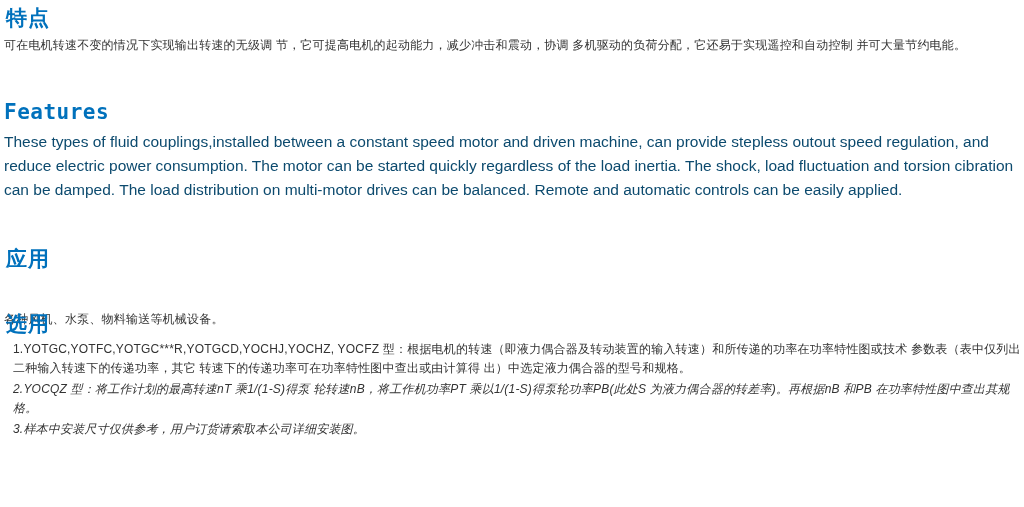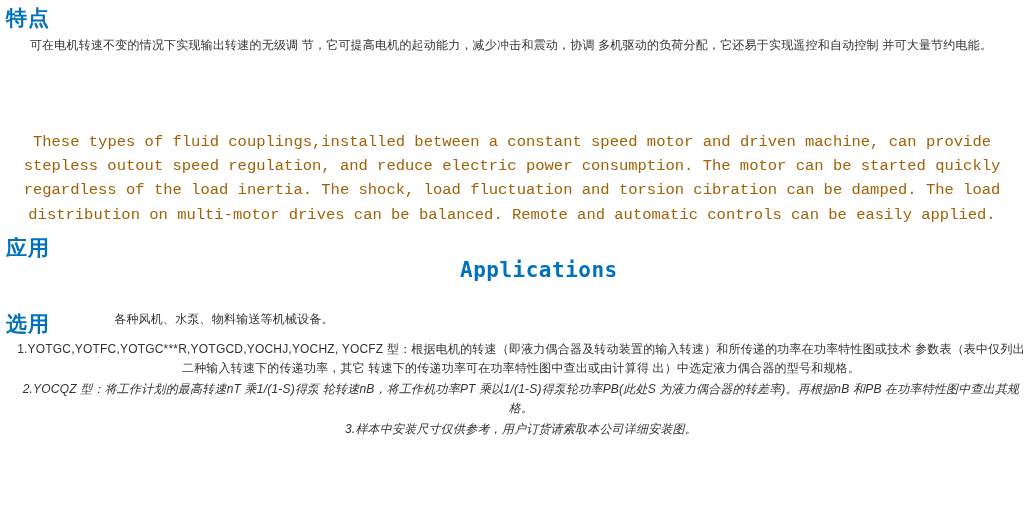--- a/index.html
+++ b/index.html
@@ -13,21 +13,20 @@
     font-family: "Liberation Sans", sans-serif;
     color: #2b2b2b;
     overflow: hidden;
   }
   .page {
     position: relative;
     width: 1024px;
     height: 393px;
     padding: 12px;
     box-sizing: border-box;
-    text-align: center;
   }
 
   .heading-cn {
     color: #0071bc;
     font-weight: bold;
     font-size: 21px;
     line-height: 1.1;
     letter-spacing: 1px;
   }
 
@@ -41,62 +40,61 @@
   }
 
   .body-cn {
     color: #333333;
     font-size: 12px;
     line-height: 1.62;
     letter-spacing: 0.2px;
   }
 
   .body-en {
-    color: #a16207;
+    color: #0c4a6e;
     font-size: 15.5px;
     line-height: 1.56;
-    font-family: Liberation Mono, monospace;
   }
 
   
   .sec-features-cn-title { position: absolute; left: 6px;  top: 6px; }
   .sec-features-cn-body  { position: absolute; left: 4px;  top: 36px; width: 1014px; }
 
   .sec-features-en-title { position: absolute; left: 4px;  top: 101px; }
   .sec-features-en-body  { position: absolute; left: 4px;  top: 130px; width: 1016px; }
 
-  .sec-app-cn-title { position: absolute; left: 6px;  top: 236px; }
+  .sec-app-cn-title { position: absolute; left: 6px;  top: 247px; }
   .sec-app-cn-body  { position: absolute; left: 4px;  top: 272px; width: 440px; margin-top: 38px; }
 
   .sec-app-en-title { position: absolute; left: 460px; top: 259px; }
   .sec-app-en-body  { position: absolute; left: 460px; top: 288px; width: 420px; font-size: 15.5px; }
 
   .sec-sel-cn-title { position: absolute; left: 6px;  top: 312px; }
   .sec-sel-cn-body  { position: absolute; left: 13px;  top: 340px; width: 1016px; }
 
   .para { margin: 0 0 0 0; }
   .para + .para { margin-top: 1px; font-style: italic; }
 </style>
 </head>
 <body>
 
 <div class="page">
 
   <div class="heading-cn sec-features-cn-title">特点</div>
 
   <div class="body-cn sec-features-cn-body">可在电机转速不变的情况下实现输出转速的无级调 节，它可提高电机的起动能力，减少冲击和震动，协调 多机驱动的负荷分配，它还易于实现遥控和自动控制 并可大量节约电能。</div>
 
+  <div class="heading-en sec-features-en-title">Features</div>
 
   <div class="body-en sec-features-en-body">These types of fluid couplings,installed between a constant speed motor and driven machine, can provide stepless outout speed regulation, and reduce electric power consumption. The motor can be started quickly regardless of the load inertia. The shock, load fluctuation and torsion cibration can be damped. The load distribution on multi-motor drives can be balanced. Remote and automatic controls can be easily applied.</div>
 
   <div class="heading-cn sec-app-cn-title">应用</div>
 
   <div class="body-cn sec-app-cn-body">各种风机、水泵、物料输送等机械设备。</div>
 
-  <div class="heading-en sec-app-en-title">Applications</div>
 
 
   <div class="heading-cn sec-sel-cn-title">选用</div>
 
   <div class="sec-sel-cn-body">
     <p class="body-cn para">1.YOTGC,YOTFC,YOTGC***R,YOTGCD,YOCHJ,YOCHZ, YOCFZ 型：根据电机的转速（即液力偶合器及转动装置的输入转速）和所传递的功率在功率特性图或技术 参数表（表中仅列出二种输入转速下的传递功率，其它 转速下的传递功率可在功率特性图中查出或由计算得 出）中选定液力偶合器的型号和规格。</p>
     <p class="body-cn para">2.YOCQZ 型：将工作计划的最高转速nT 乘1/(1-S)得泵 轮转速nB，将工作机功率PT 乘以1/(1-S)得泵轮功率PB(此处S 为液力偶合器的转差率)。再根据nB 和PB 在功率特性图中查出其规格。</p>
     <p class="body-cn para">3.样本中安装尺寸仅供参考，用户订货请索取本公司详细安装图。</p>
   </div>
 

